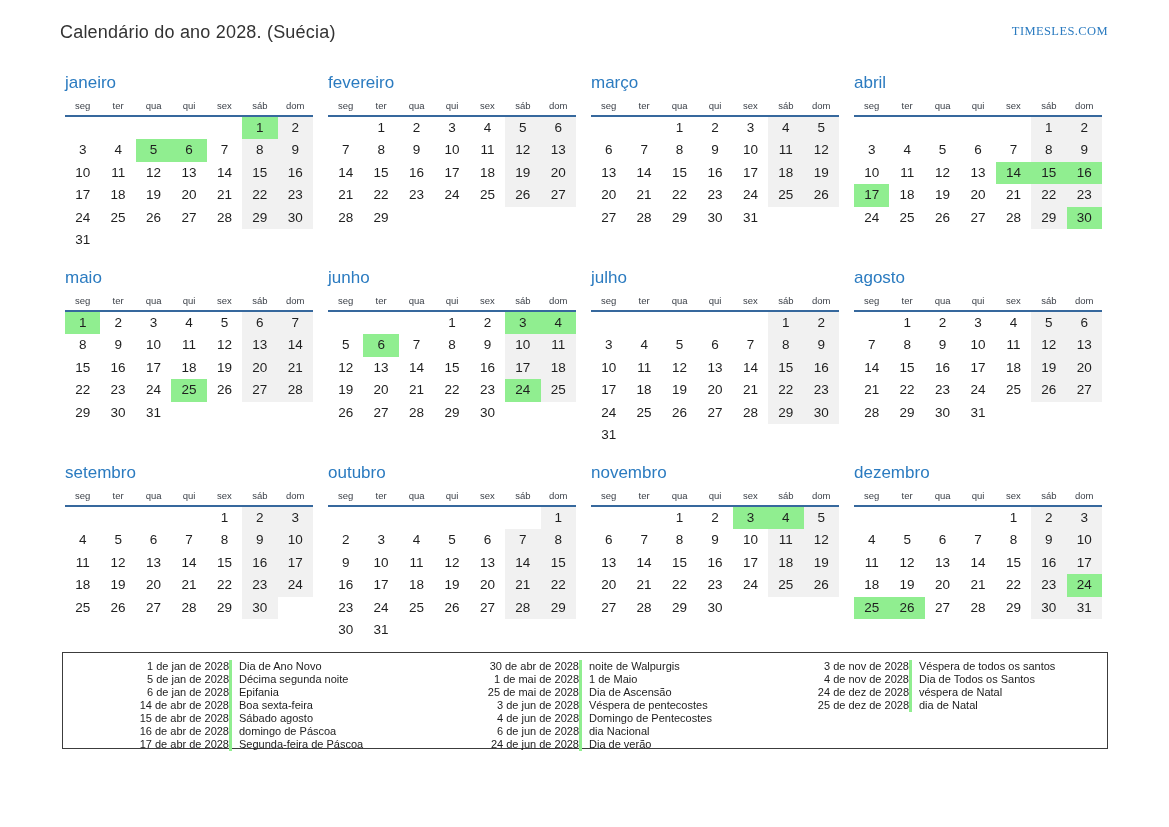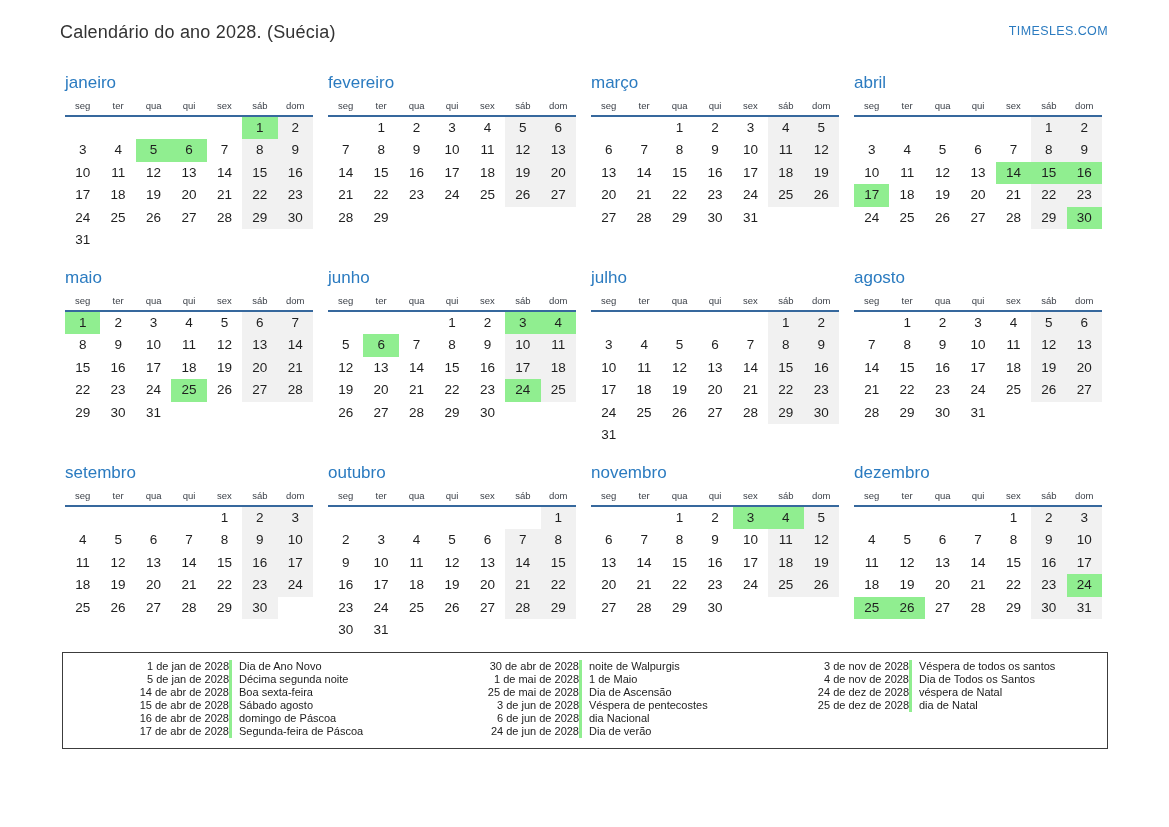--- a/index.html
+++ b/index.html
@@ -15,21 +15,21 @@
     font-family:"Liberation Sans", sans-serif;-webkit-font-smoothing:antialiased;}
   .page{position:relative;width:1169px;height:827px;}
 
   .page-title{
     position:absolute;left:60px;top:22px;
     font-size:18px;font-weight:500;color:#333;letter-spacing:.2px;
   }
   .site-link{
     position:absolute;right:61px;top:24px;
     font-size:12.5px;color:var(--title-blue);text-decoration:none;
-    letter-spacing:.4px;cursor:pointer;
+    letter-spacing:.4px;cursor:pointer;font-family:Liberation Serif, serif;
   }
 
   .months-grid{
     position:absolute;left:65px;top:73px;
     display:grid;
     grid-template-columns:repeat(4,248px);
     grid-auto-rows:195px;
     column-gap:15px;
   }
   .month{width:248px;}
@@ -796,20 +796,24 @@
       <div class="legend-group g1">
         <div class="legend-row">
           <div class="legend-date">1 de jan de 2028</div>
           <div class="legend-label">Dia de Ano Novo</div>
         </div>
         <div class="legend-row">
           <div class="legend-date">5 de jan de 2028</div>
           <div class="legend-label">Décima segunda noite</div>
         </div>
         <div class="legend-row">
+          <div class="legend-date">6 de jan de 2028</div>
+          <div class="legend-label">Epifania</div>
+        </div>
+        <div class="legend-row">
           <div class="legend-date">14 de abr de 2028</div>
           <div class="legend-label">Boa sexta-feira</div>
         </div>
         <div class="legend-row">
           <div class="legend-date">15 de abr de 2028</div>
           <div class="legend-label">Sábado agosto</div>
         </div>
         <div class="legend-row">
           <div class="legend-date">16 de abr de 2028</div>
           <div class="legend-label">domingo de Páscoa</div>
@@ -828,20 +832,24 @@
           <div class="legend-date">1 de mai de 2028</div>
           <div class="legend-label">1 de Maio</div>
         </div>
         <div class="legend-row">
           <div class="legend-date">25 de mai de 2028</div>
           <div class="legend-label">Dia de Ascensão</div>
         </div>
         <div class="legend-row">
           <div class="legend-date">3 de jun de 2028</div>
           <div class="legend-label">Véspera de pentecostes</div>
+        </div>
+        <div class="legend-row">
+          <div class="legend-date">4 de jun de 2028</div>
+          <div class="legend-label">Domingo de Pentecostes</div>
         </div>
         <div class="legend-row">
           <div class="legend-date">6 de jun de 2028</div>
           <div class="legend-label">dia Nacional</div>
         </div>
         <div class="legend-row">
           <div class="legend-date">24 de jun de 2028</div>
           <div class="legend-label">Dia de verão</div>
         </div>
       </div>

